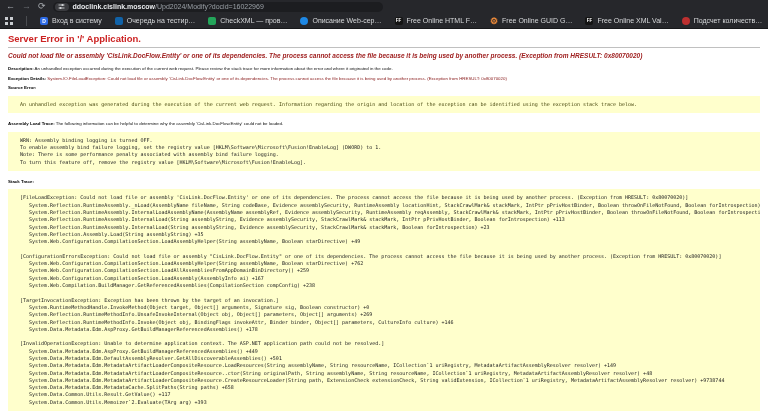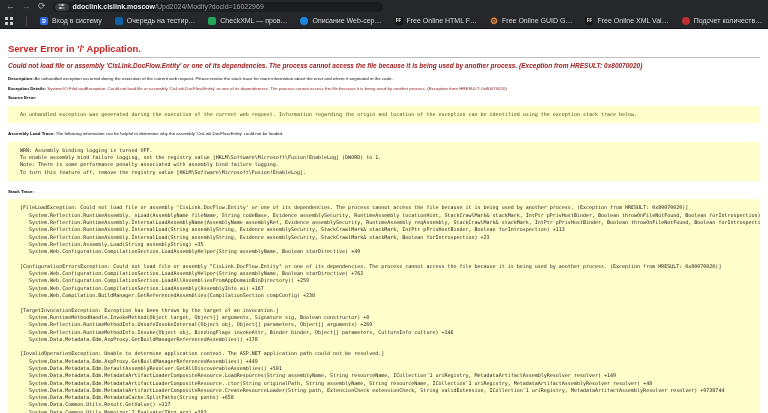--- a/index.html
+++ b/index.html
@@ -32,21 +32,21 @@
   .fav-d       { background:#2e6be5; }
   .fav-devops  { background:#1062a8; }
   .fav-xmlgreen{ background:#23a55a; }
   .fav-webblue { background:#1e88e5; border-radius:50%; }
   .fav-ff      { background:#141414; font-size:4.5px; }
   .fav-gear    { background:transparent; color:#ef8b3a; font-size:9px; }
   .fav-red     { background:#bd3030; border-radius:50%; }
 
   
   .page { padding:0 8px; color:#000; }
-  .page h1 { font-size:9.5px; font-weight:bold; color:#cc2222; margin-top:14px; }
+  .page h1 { font-size:9.5px; font-weight:bold; color:#cc2222; margin-top:4px; }
   .title-rule { border:none; border-top:1px solid #c0c0c0; margin:3px 0 4px; }
   .subtitle { font-size:6.5px; font-weight:bold; font-style:italic; color:#a02222; margin:2px 0 7px; white-space:nowrap; }
   .meta { font-size:4.4px; line-height:5.6px; margin:4px 0; color:#111; }
   .meta b { font-weight:bold; color:#000; }
   .maroon { color:#8b2020; }
   .codebox { background:#ffffcc; font-family:"DejaVu Sans Mono", monospace; font-size:5px;
              line-height:7.3px; padding:5px 12px; margin:5px 0 8px; white-space:pre;
              overflow:hidden; color:#222; }
   .codebox.olive { color:#4a4a10; }
   .codebox.stack { margin-bottom:0; }

